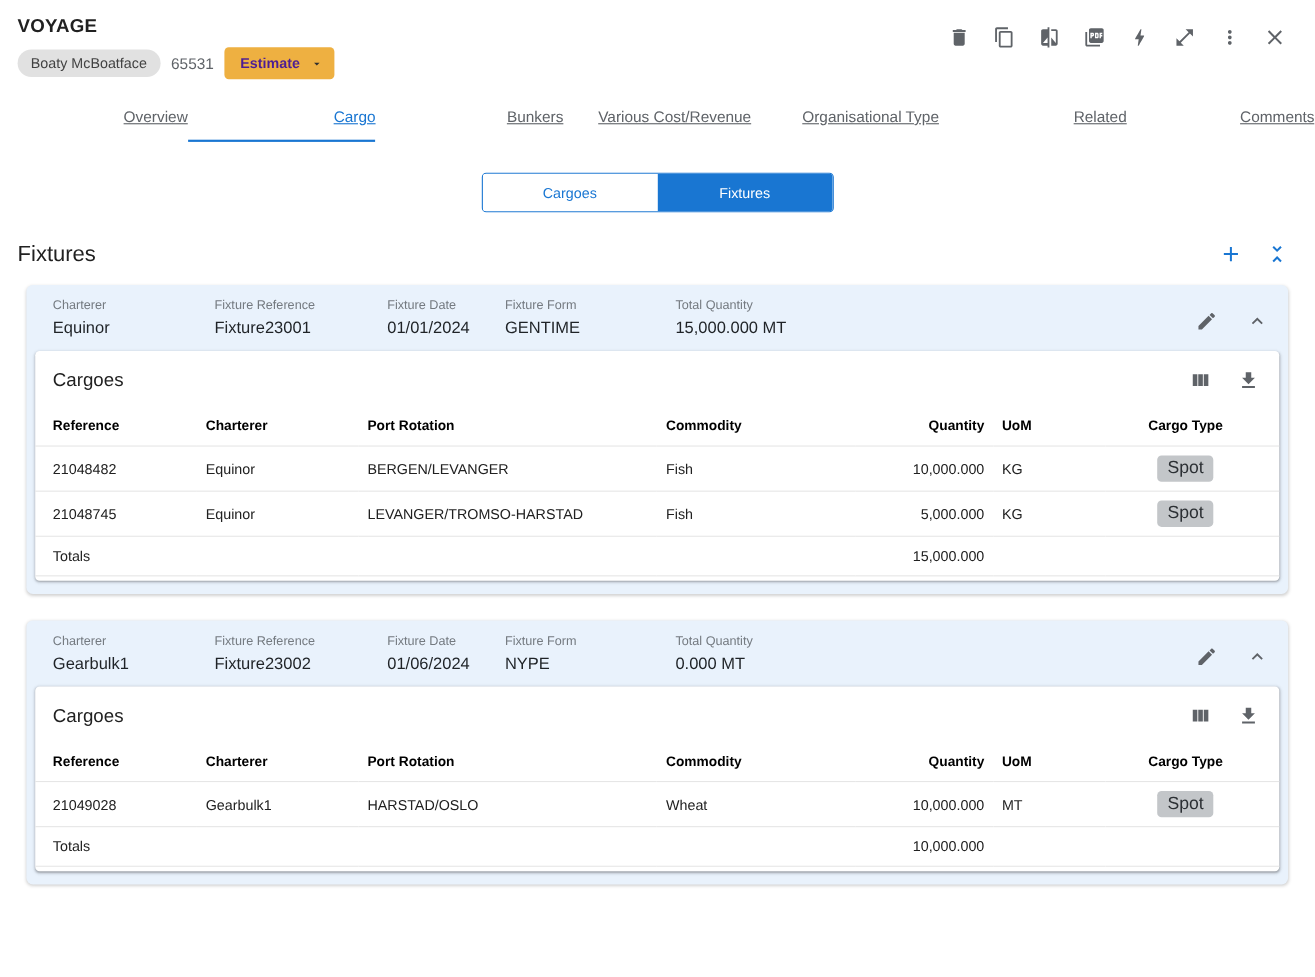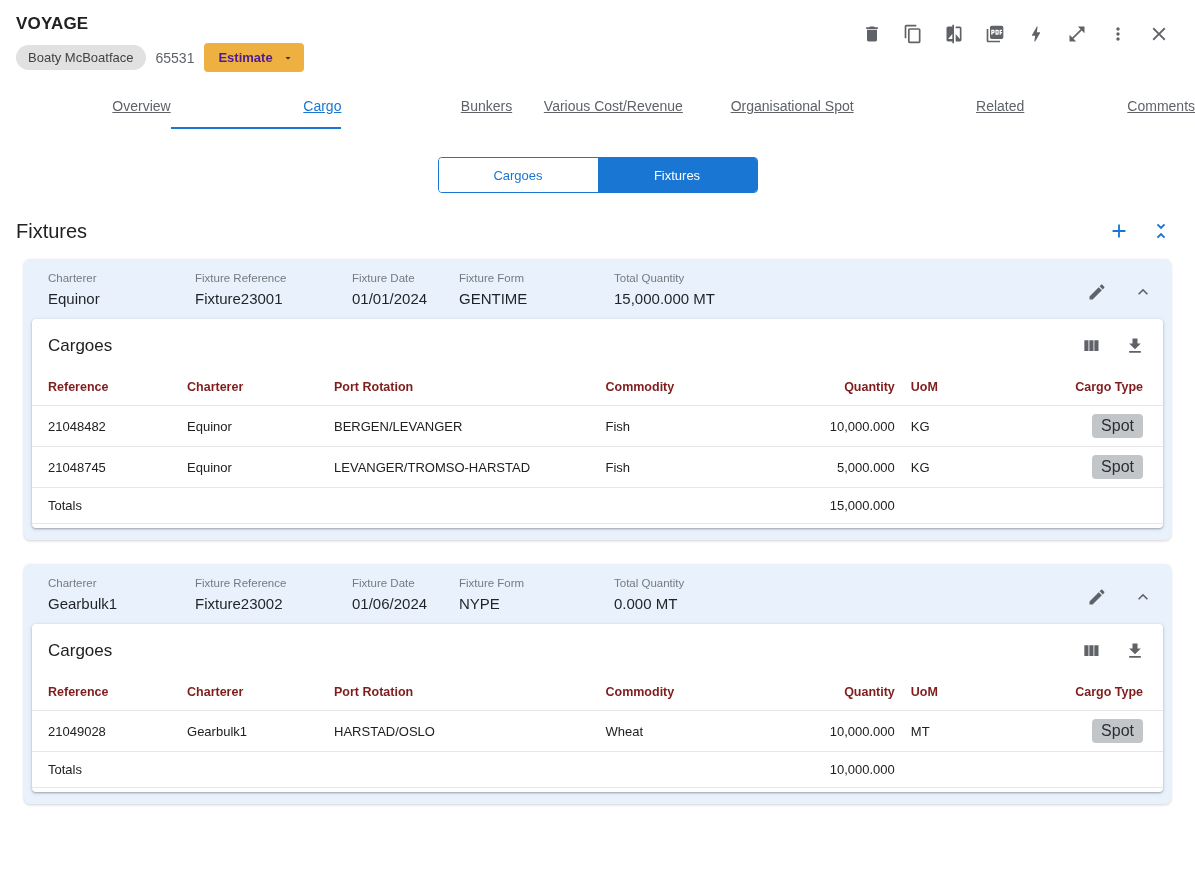--- a/index.html
+++ b/index.html
@@ -62,24 +62,24 @@
   .cargoes-card {
     margin: 0 8px; background: #ffffff; border-radius: 4px;
     box-shadow: 0 1px 2px rgba(0,0,0,.25), 0 1px 4px rgba(0,0,0,.12);
     padding-bottom: 4px;
   }
   .cargoes-head { display: flex; justify-content: space-between; align-items: center; padding: 15px 16px 12px; }
   .cargoes-title { font-size: 17px; font-weight: normal; color: #212121; }
   .cargoes-tools { display: flex; align-items: center; gap: 20px; }
 
   table { width: 100%; border-collapse: collapse; table-layout: fixed; }
-  th { text-align: left; font-size: 12.5px; font-weight: bold; color: #7f1d1d; padding: 10px 8px 11px; }
+  th { text-align: left; font-size: 12.5px; font-weight: bold; color: #000000; padding: 10px 8px 11px; }
   td { font-size: 13px; color: #212121; padding: 8px; border-top: 1px solid #e6e6e6; }
   th:first-child, td:first-child { padding-left: 16px; }
-  th:last-child, td:last-child { padding-right: 20px; }
+  th:last-child, td:last-child { padding-right: 20px; text-align: center; }
   .col-right { text-align: right; }
   .totals-row td { font-weight: normal; border-bottom: 1px solid #e6e6e6; padding-top: 10px; padding-bottom: 10px; }
   .badge {
     display: inline-block; background: #c3c6c9; color: #2b2f33;
     border-radius: 4px; padding: 3px 9px; font-size: 16px;
   }
 </style>
 </head>
 <body>
 
@@ -139,21 +139,21 @@
         </svg>
     </button>
   </div>
 </header>
 
 <nav class="tabs">
   <div class="tab">Overview</div>
   <div class="tab active">Cargo</div>
   <div class="tab">Bunkers</div>
   <div class="tab">Various Cost/Revenue</div>
-  <div class="tab">Organisational Spot</div>
+  <div class="tab">Organisational Type</div>
   <div class="tab">Related</div>
   <div class="tab">Comments</div>
 </nav>
 
 <div class="toggle-wrap">
   <div class="toggle-group">
     <button class="toggle-btn">Cargoes</button>
     <button class="toggle-btn active">Fixtures</button>
   </div>
 </div>

